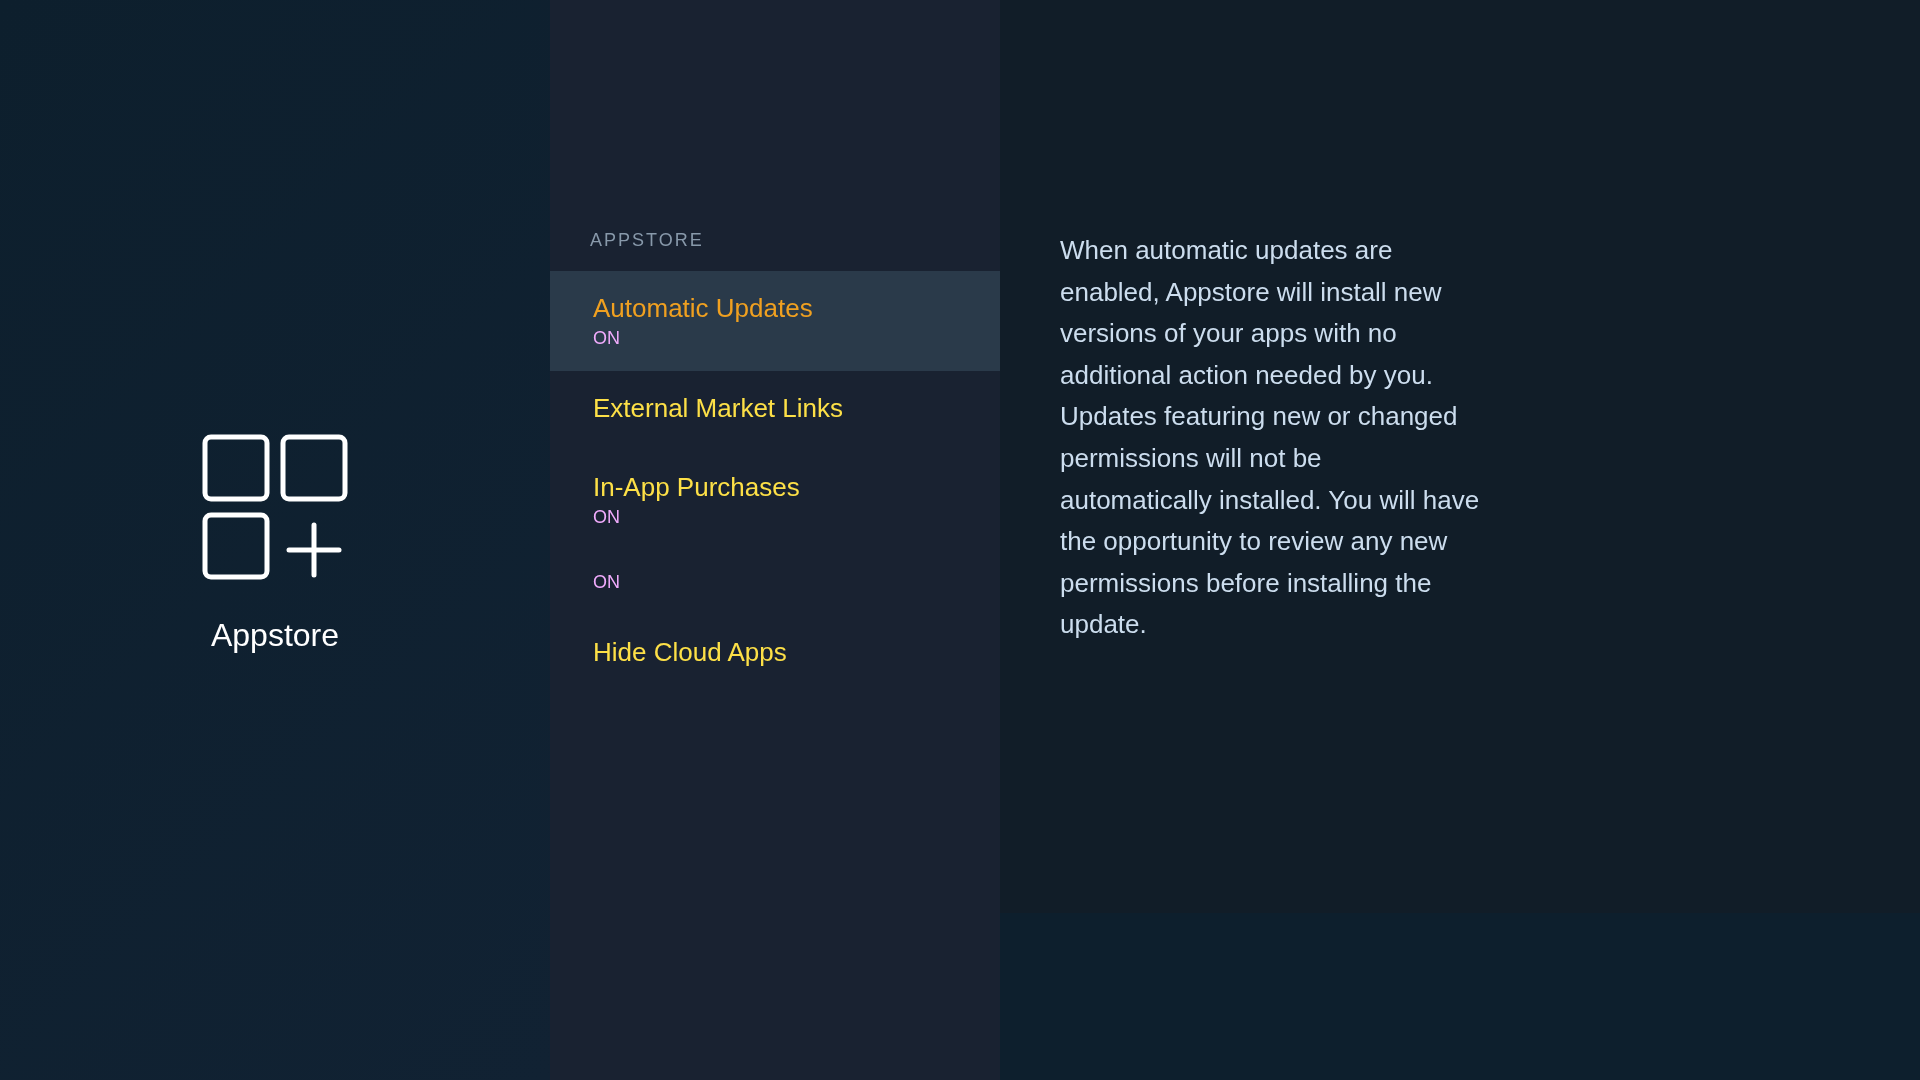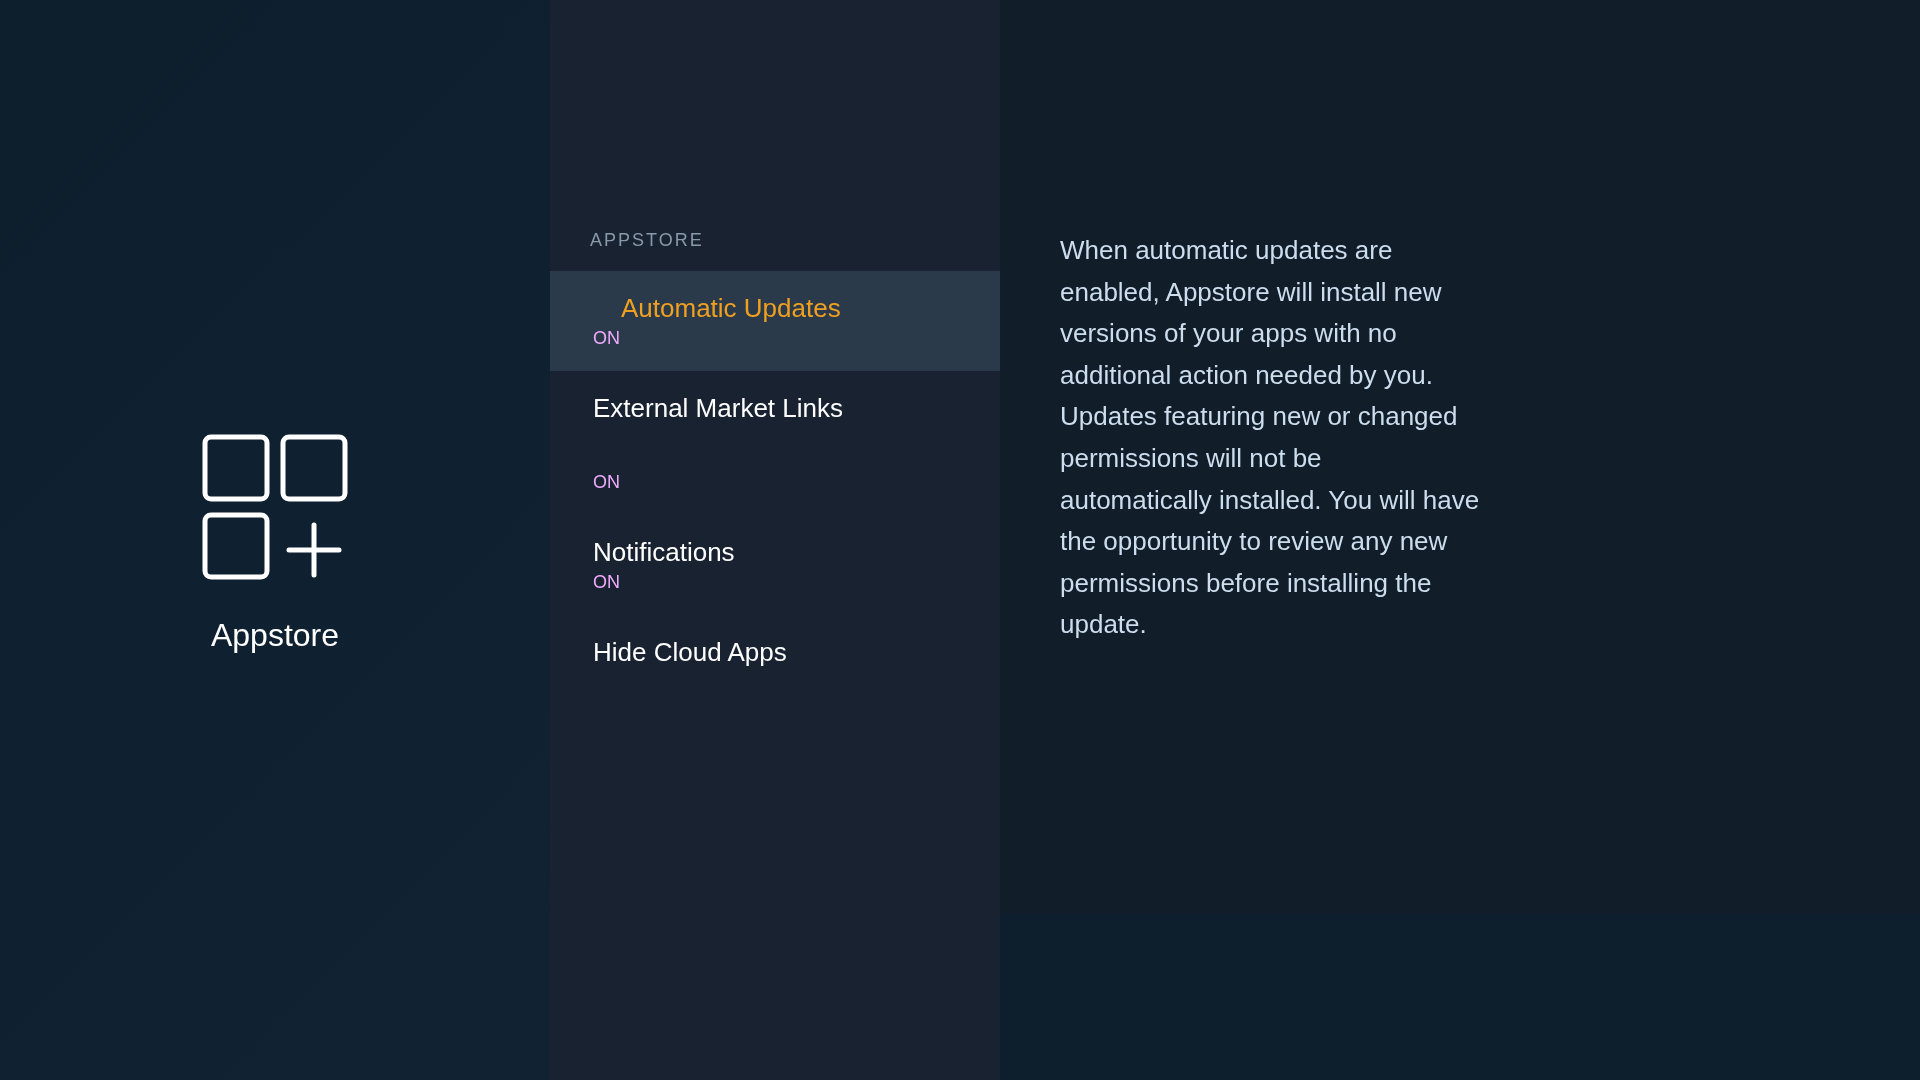--- a/index.html
+++ b/index.html
@@ -66,27 +66,26 @@
     }
 
     .menu-item.active {
       background-color: #2a3a4a;
       border-left: 3px solid transparent;
     }
 
     .menu-item-title {
       font-size: 26px;
       font-weight: 400;
-      color: #ffffff;
+      color: #fde047;
       margin-bottom: 4px;
     }
 
     .menu-item.active .menu-item-title {
       color: #f0a020;
-      margin-left: 28px;
     }
 
     .menu-item-subtitle {
       font-size: 18px;
       color: #f0abfc;
     }
 
     .right-panel {
       flex: 1;
       height: 913px;
@@ -127,24 +126,24 @@
   <div id="menu-container">
 
   <div class="menu-item active">
         <div class="menu-item-title">Automatic Updates</div>
         <div class="menu-item-subtitle">ON</div>
       </div>
       <div class="menu-item">
         <div class="menu-item-title">External Market Links</div>
       </div>
       <div class="menu-item">
+        <div class="menu-item-title">In-App Purchases</div>
         <div class="menu-item-subtitle">ON</div>
       </div>
       <div class="menu-item">
-        <div class="menu-item-title">Notifications</div>
         <div class="menu-item-subtitle">ON</div>
       </div>
       <div class="menu-item">
         <div class="menu-item-title">Hide Cloud Apps</div>
       </div>
     </div>
 </div>
 
 <div class="right-panel">
   <p class="description-text">When automatic updates are enabled, Appstore will install new versions of your apps with no additional action needed by you. Updates featuring new or changed permissions will not be automatically installed. You will have the opportunity to review any new permissions before installing the update.</p>

